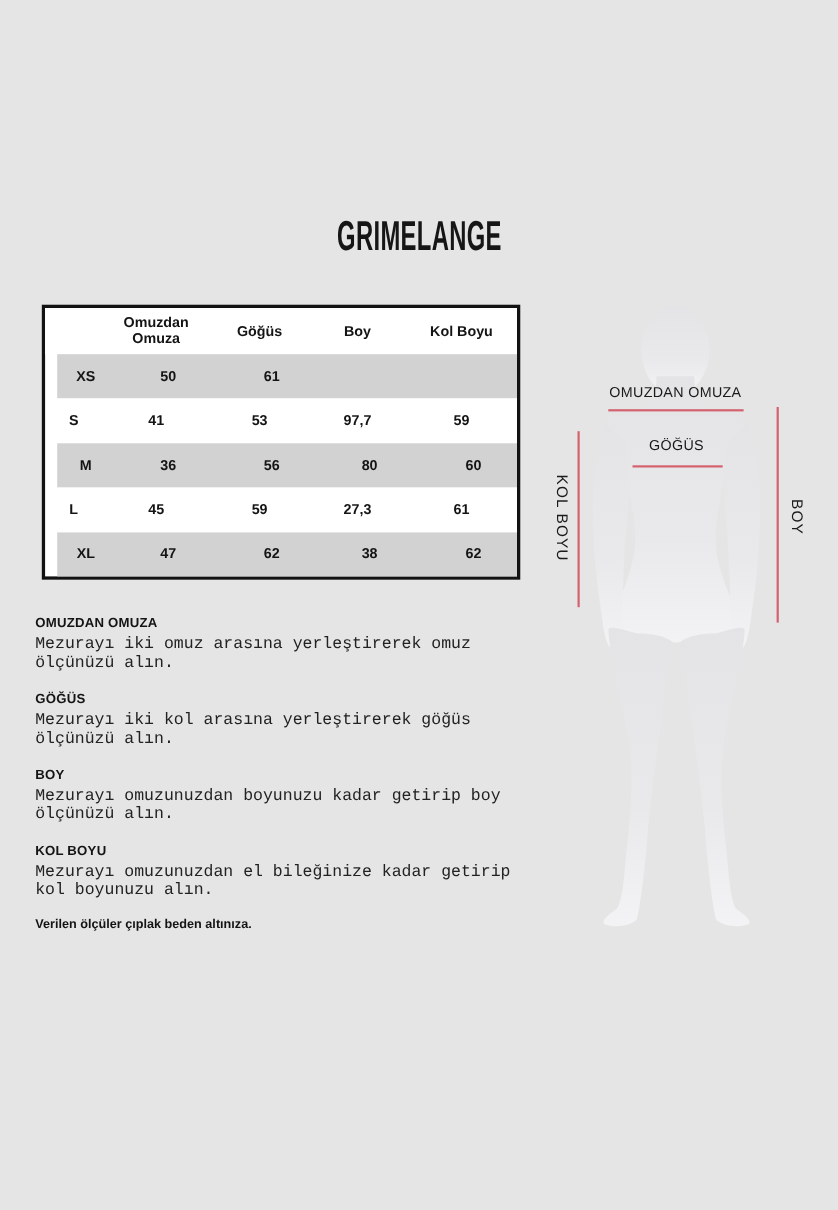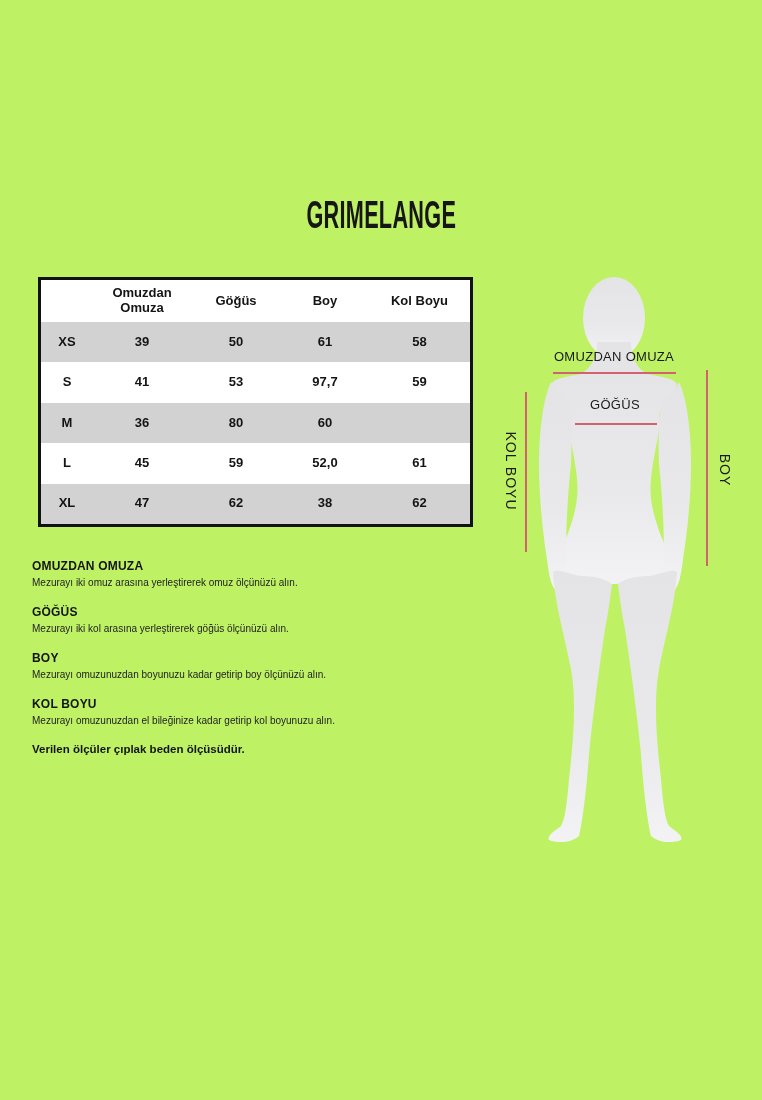--- a/index.html
+++ b/index.html
@@ -1,46 +1,46 @@
 <!DOCTYPE html>
 <html><head>
 <meta charset="utf-8">
 <style>
   html,body { margin:0; padding:0; background:#ffffff; }
   .canvas {
-    position:relative; width:762px; height:1100px; background:#bef264;
+    position:relative; width:762px; height:1100px; background:#e5e5e5;
     font-family:"Liberation Sans", sans-serif; color:#1a1a1a; overflow:hidden;
   }
 
   
   .brand-wrap { position:absolute; left:0; top:194px; width:762px; text-align:center; }
   .brand {
     display:inline-block; font-size:38px; font-weight:800; letter-spacing:0.5px;
     transform:scaleX(0.57); transform-origin:center center; white-space:nowrap; color:#161616;
   }
 
   
   .size-table {
     position:absolute; left:38px; top:277px; width:435px; height:250px;
     border:3px solid #121212; box-sizing:border-box; background:#ffffff;
     display:flex; flex-direction:column;
   }
   .t-row { display:grid; grid-template-columns:52px 98px 90px 88px 101px; flex:1 1 0; }
   .t-row.head { flex:0 0 42px; background:#ffffff; }
-  .t-row.gray { background:#d2d2d2; }
+  .t-row.gray { background:#d2d2d2;margin-left:11px; }
   .t-cell {
     display:flex; align-items:center; justify-content:center; text-align:center;
     font-size:13px; font-weight:bold; line-height:1.15; color:#141414; padding:0 2px;
   }
 
   
   .guide { position:absolute; left:32px; top:559px; width:440px; }
   .guide-heading { color:#e8413c; font-size:12px; font-weight:bold; letter-spacing:0.2px; margin:0 0 15px 0; }
   .g-title { font-size:12px; font-weight:bold; color:#141414; margin:0 0 4px 0; letter-spacing:0.2px; }
-  .g-text { font-size:10px; color:#222222; margin:0 0 17px 0; }
+  .g-text { font-size:15px; color:#222222; margin:0 0 17px 0;font-family:Liberation Mono, monospace; }
   .guide-note { font-size:11.5px; font-weight:bold; color:#141414; margin:14px 0 0 0; }
 
   
   .fig-svg { position:absolute; left:487px; top:274px; }
   .fig-label { position:absolute; font-size:13px; color:#1a1a1a; letter-spacing:0.3px; text-align:center; white-space:nowrap; }
   .lbl-shoulder { left:534px; top:349px; width:160px; }
   .lbl-chest   { left:565px; top:397px; width:100px; }
   .v-label { position:absolute; font-size:14px; letter-spacing:1px; text-align:center; white-space:nowrap; }
   .lbl-arm    { left:451px; top:463px; width:120px; transform:rotate(90deg); }
   .lbl-height { left:695px; top:462px; width:60px;  transform:rotate(90deg); }
@@ -62,43 +62,42 @@
   <div class="size-table">
     <div class="t-row head">
       <div class="t-cell"></div>
       <div class="t-cell">Omuzdan Omuza</div>
       <div class="t-cell">Göğüs</div>
       <div class="t-cell">Boy</div>
       <div class="t-cell">Kol Boyu</div>
     </div>
     <div class="t-row gray">
       <div class="t-cell">XS</div>
-      <div class="t-cell">39</div>
       <div class="t-cell">50</div>
       <div class="t-cell">61</div>
-      <div class="t-cell">58</div>
     </div>
     <div class="t-row">
       <div class="t-cell">S</div>
       <div class="t-cell">41</div>
       <div class="t-cell">53</div>
       <div class="t-cell">97,7</div>
       <div class="t-cell">59</div>
     </div>
     <div class="t-row gray">
       <div class="t-cell">M</div>
       <div class="t-cell">36</div>
+      <div class="t-cell">56</div>
       <div class="t-cell">80</div>
       <div class="t-cell">60</div>
     </div>
     <div class="t-row">
       <div class="t-cell">L</div>
       <div class="t-cell">45</div>
       <div class="t-cell">59</div>
-      <div class="t-cell">52,0</div>
+      <div class="t-cell">27,3</div>
       <div class="t-cell">61</div>
     </div>
     <div class="t-row gray">
       <div class="t-cell">XL</div>
       <div class="t-cell">47</div>
       <div class="t-cell">62</div>
       <div class="t-cell">38</div>
       <div class="t-cell">62</div>
     </div>
   </div>
@@ -110,21 +109,21 @@
 
     <p class="g-title">GÖĞÜS</p>
     <p class="g-text">Mezurayı iki kol arasına yerleştirerek göğüs ölçünüzü alın.</p>
 
     <p class="g-title">BOY</p>
     <p class="g-text">Mezurayı omuzunuzdan boyunuzu kadar getirip boy ölçünüzü alın.</p>
 
     <p class="g-title">KOL BOYU</p>
     <p class="g-text">Mezurayı omuzunuzdan el bileğinize kadar getirip kol boyunuzu alın.</p>
 
-    <p class="guide-note">Verilen ölçüler çıplak beden ölçüsüdür.</p>
+    <p class="guide-note">Verilen ölçüler çıplak beden altınıza.</p>
   </div>
 
   <svg class="fig-svg" width="256" height="572" viewBox="0 0 256 572" xmlns="http://www.w3.org/2000/svg">
     <defs>
       <linearGradient id="bodyGrad" x1="0" y1="0" x2="0" y2="1">
         <stop offset="0" stop-color="#e4e4e6"></stop>
         <stop offset="0.6" stop-color="#e9e9eb"></stop>
         <stop offset="1" stop-color="#f3f3f5"></stop>
       </linearGradient>
     </defs>

